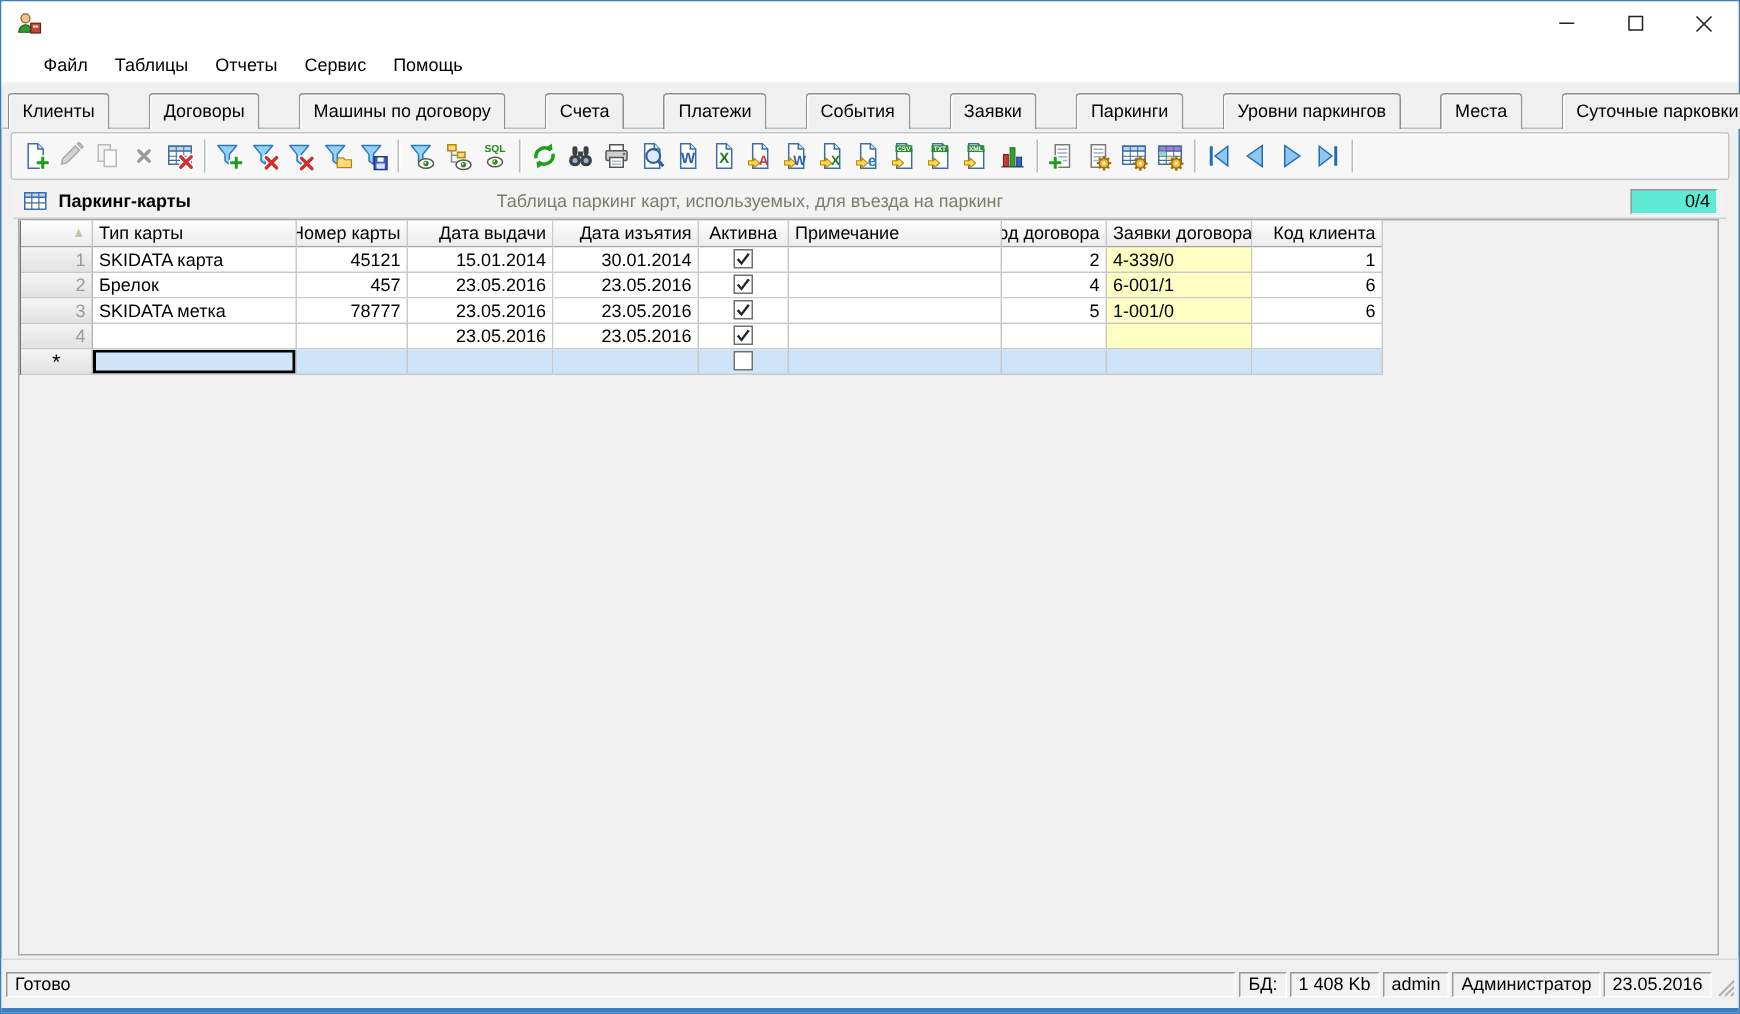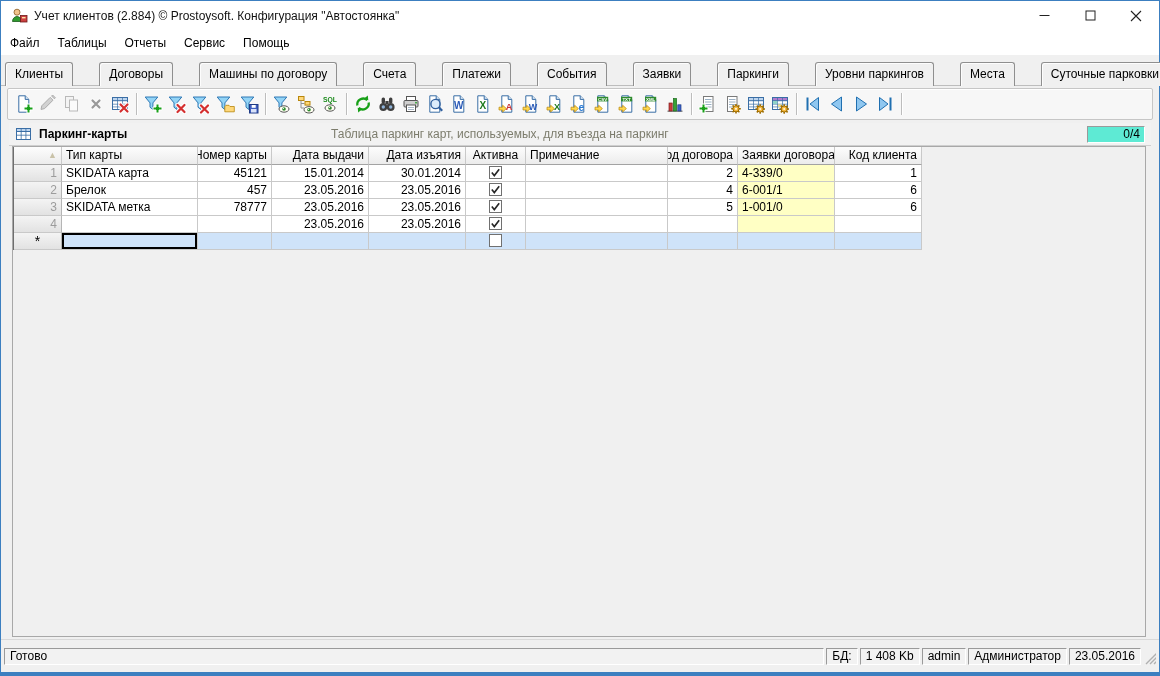--- a/index.html
+++ b/index.html
@@ -9,21 +9,21 @@
     display:flex; flex-direction:column; background:#f0f0f0; }
 
   
   .titlebar { height:29px; background:#fff; display:flex; align-items:center; flex:0 0 auto; }
   .appicon { width:18px; height:18px; margin:0 6px 0 9px; flex:0 0 auto; }
   .title { font-size:12px; color:#111; }
   .wincontrols { margin-left:auto; display:flex; height:100%; }
   .winbtn { width:46px; height:100%; display:flex; align-items:center; justify-content:center; color:#222; }
 
   
-  .menubar { height:25px; background:#fff; display:flex; align-items:center; padding-left:0; flex:0 0 auto; }
+  .menubar { height:25px; background:#fff; display:flex; align-items:center; padding-left:19px; flex:0 0 auto; }
   .menuitem { padding:3px 9px; cursor:default; }
 
   
   .tabbar { height:31px; background:#f0f0f0; display:flex; align-items:flex-end; padding-left:4px;
     border-bottom:1px solid #bdbdbd; flex:0 0 auto;gap:24px; }
   .tab { height:24px; line-height:22px; padding:0 9px; margin-right:2px; background:#f0f0f0;
     border:1px solid #8f8f8f; border-bottom:none; border-radius:3px 3px 0 0;
     box-shadow:inset 1px 1px 0 #fdfdfd; white-space:nowrap; position:relative; top:1px; }
   .tab.active { height:29px; line-height:27px; background:#f4f4f4; z-index:2; top:1px; padding:0 11px; }
   .tabcheck { color:var(--c-check,#149414); font-weight:bold; margin-right:5px; }
@@ -81,21 +81,20 @@
 
   <div class="titlebar">
     <span class="appicon">
       <svg width="18" height="18" viewBox="0 0 18 18">
         <circle cx="7" cy="5.2" r="3" fill="#f0c38c" stroke="#8a5a20" stroke-width="0.8"></circle>
         <path d="M2.5 14.5c0-3.4 2.6-5 4.5-5s4.5 1.6 4.5 5z" fill="#2f9a2f" stroke="#1a5c1a" stroke-width="0.8"></path>
         <rect x="10.5" y="8.5" width="6.5" height="6.5" fill="#cc4040" stroke="#6e1a1a" stroke-width="0.8"></rect>
         <rect x="12" y="10" width="3.5" height="1.4" fill="#ffe2a8"></rect>
       </svg>
     </span>
-    <span class="title">Учет клиентов (2.884) © Prostoysoft. Конфигурация "Автостоянка"</span>
     <span class="wincontrols">
       <span class="winbtn">
         <svg width="11" height="11" viewBox="0 0 11 11">
             <path d="M0.5 5.5h10" stroke="#222" stroke-width="1"></path>
           </svg>
       </span>
       <span class="winbtn">
         <svg width="11" height="11" viewBox="0 0 11 11">
             <rect x="1" y="1" width="9" height="9" fill="none" stroke="#222" stroke-width="1"></rect>
           </svg>

